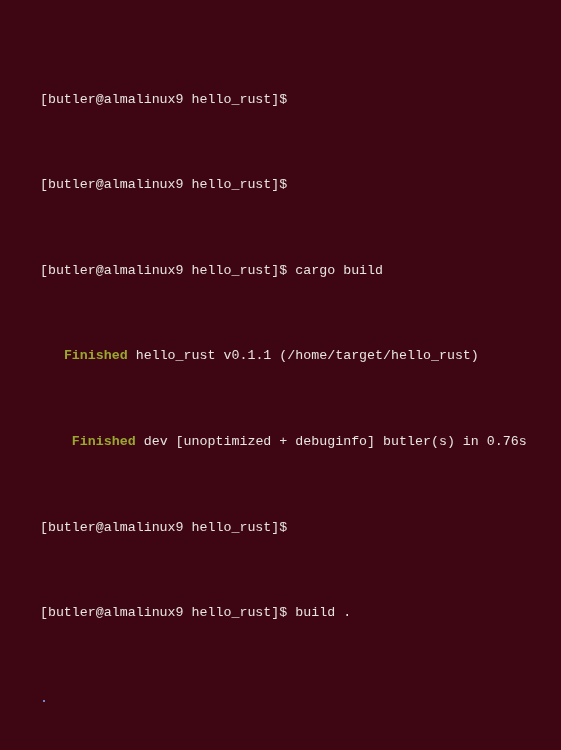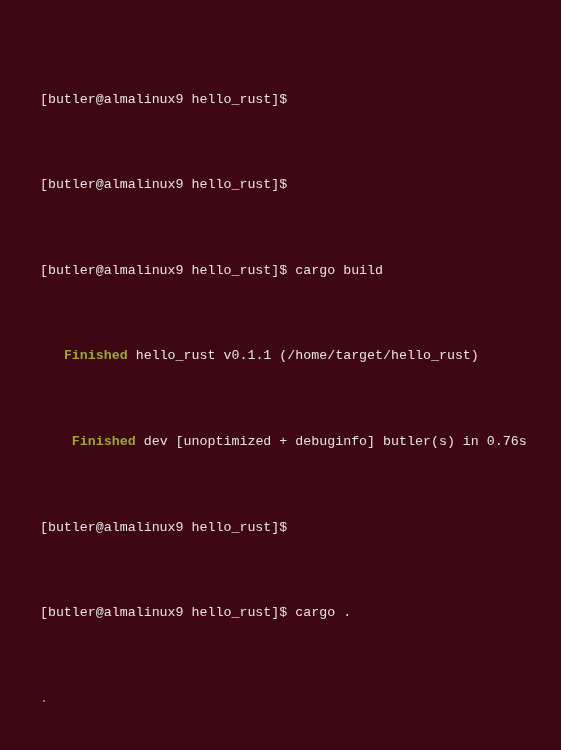--- a/index.html
+++ b/index.html
@@ -54,21 +54,21 @@
 
   <div class="line">
     <span class="plain">    </span><span class="ok">Finished</span><span class="plain"> dev [unoptimized + debuginfo] butler(s) in 0.76s</span>
   </div>
 
   <div class="line">
     <span class="plain">[butler@almalinux9 hello_rust]$</span>
   </div>
 
   <div class="line">
-    <span class="plain">[butler@almalinux9 hello_rust]$</span><span class="plain"> </span><span class="plain">cargo .</span>
+    <span class="plain">[butler@almalinux9 hello_rust]$</span><span class="plain"> </span><span class="plain">build .</span>
   </div>
 
   <div class="line">
     <span class="dir">.</span>
   </div>
 
   
 
   
 

